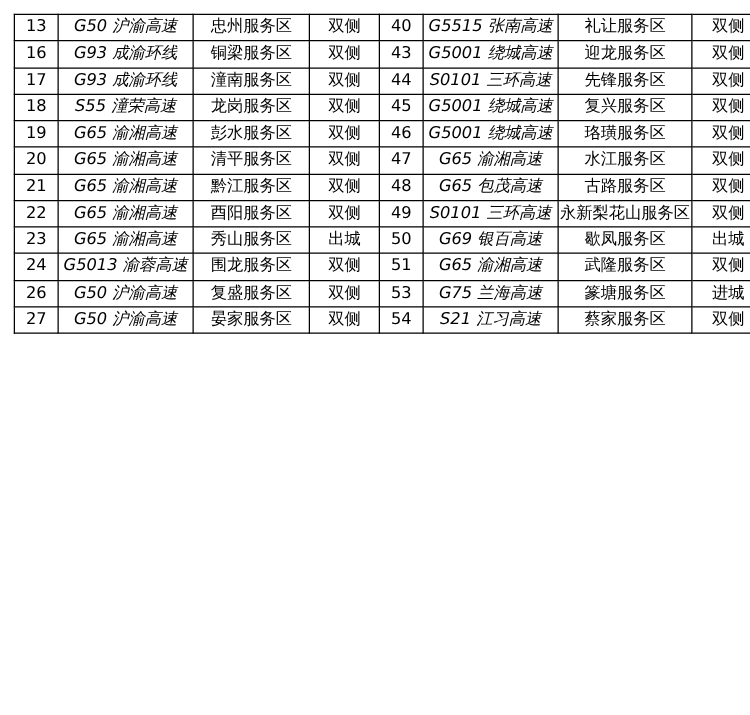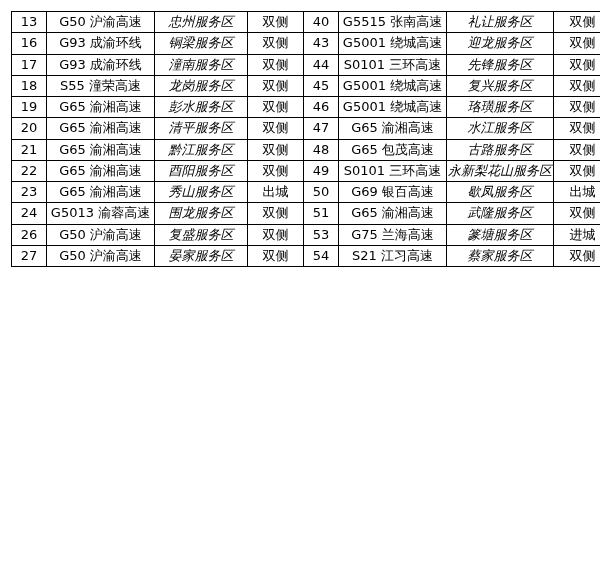--- a/index.html
+++ b/index.html
@@ -40,22 +40,22 @@
   col.c-idx  { width: 35px; }
   col.c-road { width: 108px; }
   col.c-area { width: 93px; }
   col.c-dir  { width: 56px; }
   col.c-idx2  { width: 35px; }
   col.c-road2 { width: 108px; }
   col.c-area2 { width: 107px; }
   col.c-dir2  { width: 58px; }
 
   td.idx { font-size: 13px; }
-  td.road { font-size: 13px; }
-  td.area { font-size: 13px; font-style: italic; }
+  td.road { font-size: 13px; font-style: italic; }
+  td.area { font-size: 13px; }
   td.dir { font-size: 13px; }
 </style>
 </head>
 <body>
 
 <div id="sheet">
   <table class="grid">
     <colgroup>
       <col class="c-idx">
         <col class="c-road">

